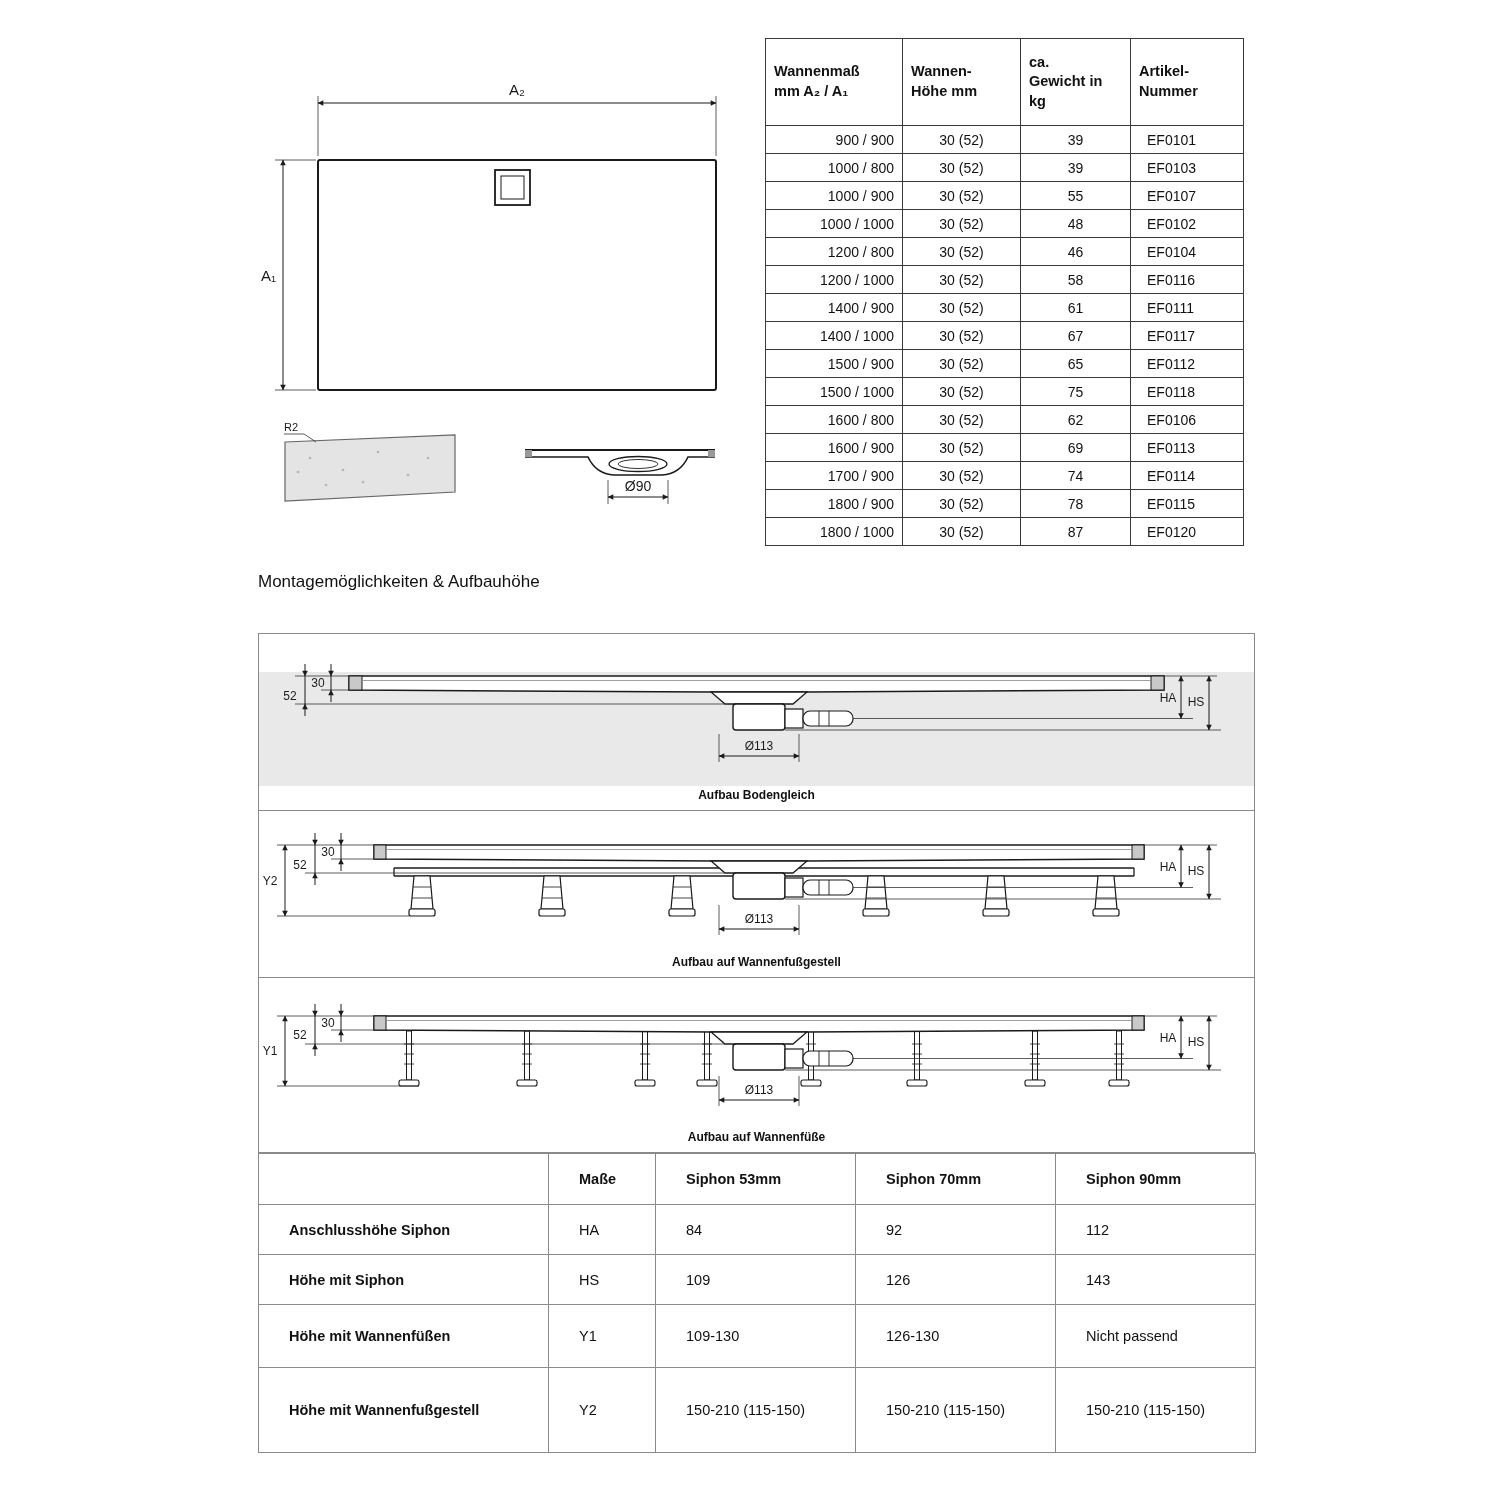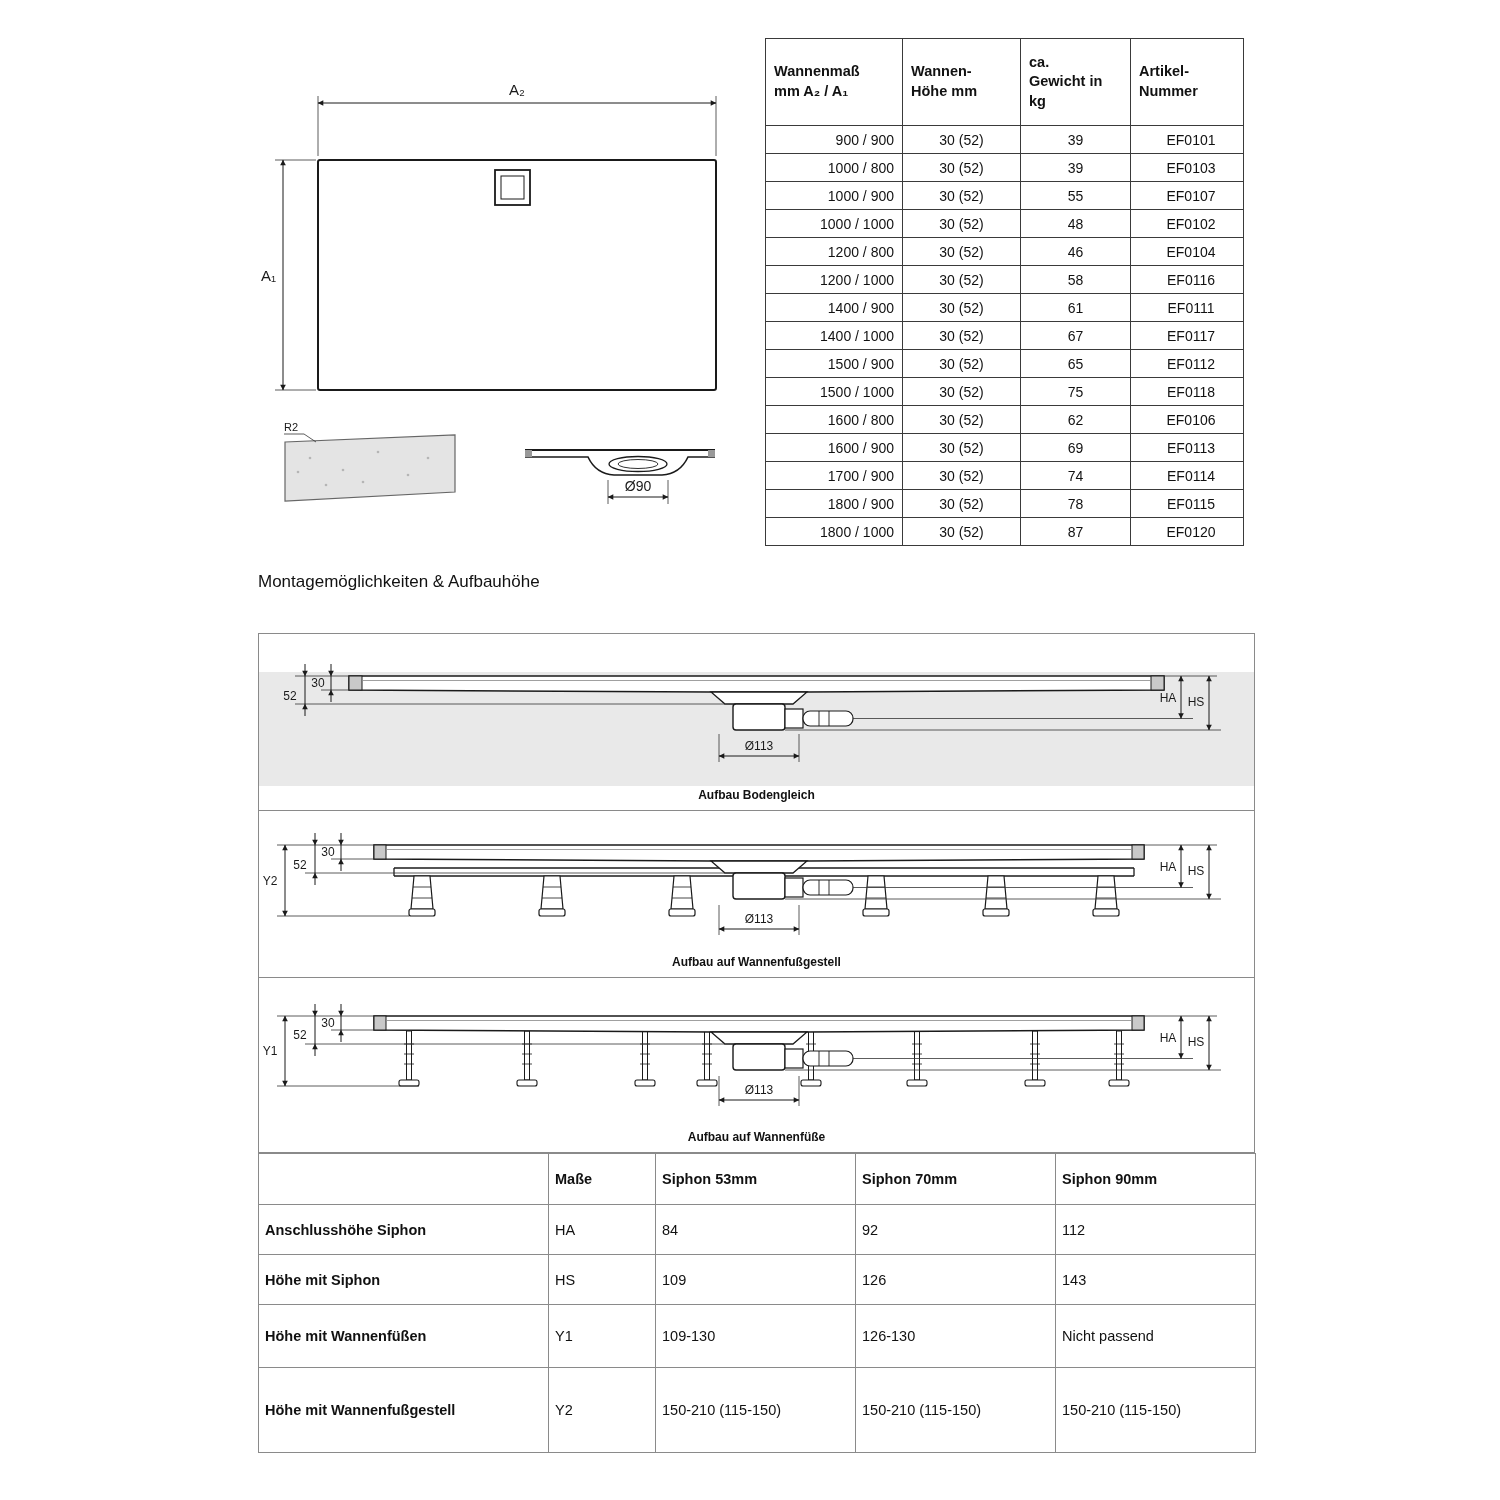--- a/index.html
+++ b/index.html
@@ -21,34 +21,34 @@
 
   
   .parts-table { position:absolute; left:765px; top:6px; width:478px;
                  border-collapse:collapse; font-size:14px; table-layout:fixed;margin-top:32px; }
   .parts-table th, .parts-table td { border:1px solid #3a3a3a; padding:3px 8px; overflow:hidden; }
   .parts-table th { text-align:left; vertical-align:middle; white-space:pre-line;
                     font-weight:bold; font-size:14.5px; height:80px; line-height:1.35; }
   .parts-table td { height:21px; }
   .parts-table tbody td:nth-child(1){ text-align:right; padding-left:10px; }
   .parts-table tbody td:nth-child(2), .parts-table tbody td:nth-child(3){ text-align:center; }
-  .parts-table tbody td:nth-child(4){ text-align:center; padding-left:16px; }
+  .parts-table tbody td:nth-child(4){ text-align:left; padding-left:16px; }
 
   .section-heading { position:absolute; left:258px; top:572px; margin:0;
                      font-size:17px; font-weight:normal; color:#111; }
 
   
   .lower { position:absolute; left:258px; top:633px; width:997px; }
   .diagram-box { border:1px solid #8a8a8a; background:#fff; }
   .diag { border-bottom:1px solid #8a8a8a; }
   .diag:last-child { border-bottom:none; }
   .cap { text-align:center; font-weight:bold; font-size:12px; padding:2px 0 8px 0; }
 
   .siphon-table { width:997px; border-collapse:collapse; font-size:14.5px; table-layout:fixed; }
-  .siphon-table th, .siphon-table td { border:1px solid #8a8a8a; padding:6px 6px;
+  .siphon-table th, .siphon-table td { border:1px solid #8a8a8a; padding:6px 30px;
                     text-align:left; vertical-align:middle; overflow:hidden; }
   .siphon-table thead th { font-weight:bold; height:38px; }
   .siphon-table tbody td:first-child { font-weight:bold; }
   .siphon-table tbody tr:nth-child(1) td, .siphon-table tbody tr:nth-child(2) td { height:37px; }
   .siphon-table tbody tr:nth-child(3) td { height:50px; }
   .siphon-table tbody tr:nth-child(4) td { height:72px; }
 </style>
 </head>
 <body>
 

